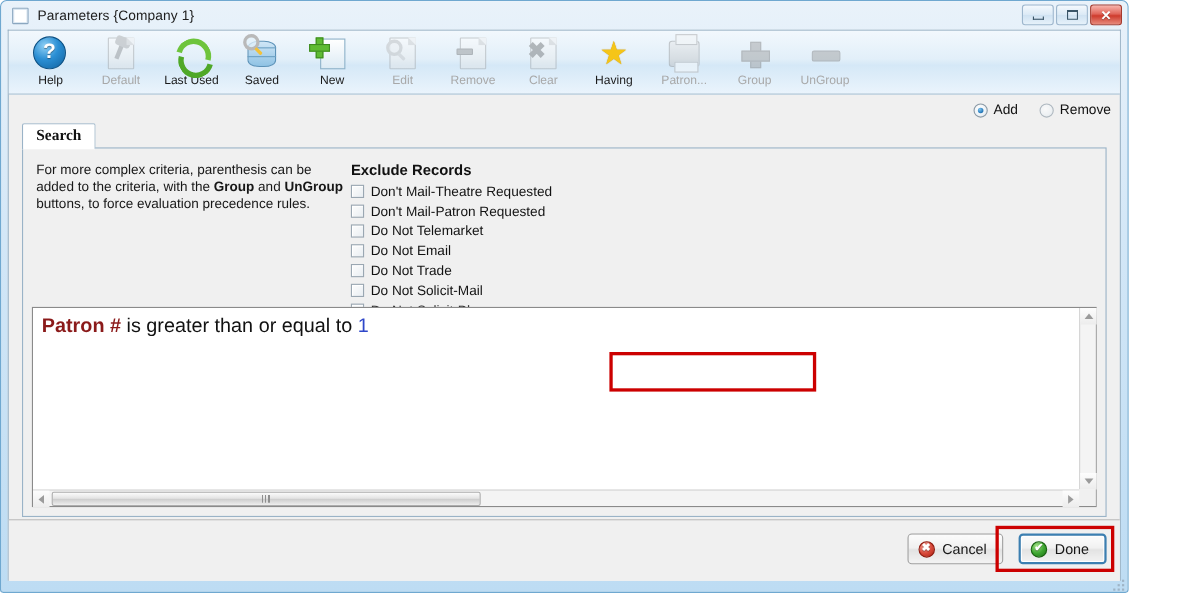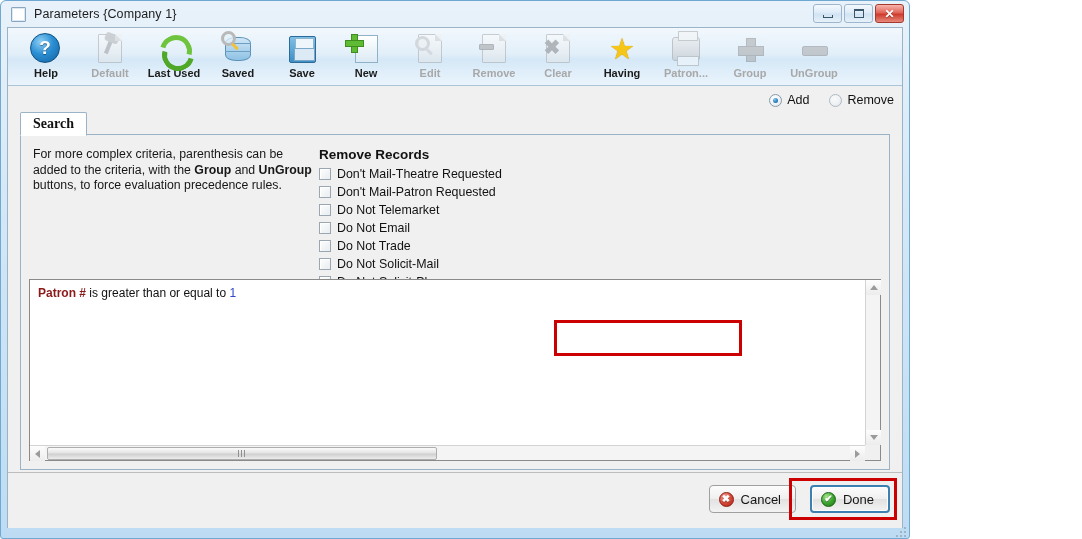--- a/index.html
+++ b/index.html
@@ -7,21 +7,21 @@
     margin: 0; padding: 0;
     width: 1082px; height: 539px;
     overflow: hidden;
     background: #ffffff;
     font-family: "Liberation Sans", sans-serif;
   }
 
   
   #window {
     position: absolute; left: 0; top: 0;
-    width: 910px; height: 539px;
+    width: 1026px; height: 539px;
     background: linear-gradient(180deg,#e9f2fa 0%,#d3e7f7 40%,#bddcf3 100%);
     border: 1px solid #6fa8d0;
     border-radius: 6px 6px 3px 3px;
     padding: 12px;
   }
 
   
   #titlebar {
     position: absolute; left: 0; top: 0; right: 0; height: 26px;
     display: flex; align-items: center;
@@ -73,21 +73,21 @@
   }
   .tb-item {
     width: 64px; height: 56px;
     display: flex; flex-direction: column; align-items: center; justify-content: flex-start;
     padding-top: 5px;
     cursor: pointer;
   }
   .tb-item.disabled { cursor: default; }
   .tb-ico { width: 32px; height: 32px; position: relative; }
   .tb-label {
-    font-size: 11px; color: #1b1b1b; margin-top: 2px; white-space: nowrap; font-weight: bold;
+    font-size: 11px; color: #1b1b1b; margin-top: 2px; white-space: nowrap;
   }
   .tb-item.disabled .tb-label { color: #a8a8a8; }
   .tb-item.disabled .tb-ico { opacity: .45; filter: grayscale(1); }
 
   
   .ic-help {
     width:30px;height:30px;border-radius:50%;
     background: radial-gradient(circle at 35% 28%, #8fd0f5 0%, #2b8fd4 45%, #11619e 100%);
     border:1px solid #0d5184;
     color:#fff;font-weight:bold;font-size:19px;line-height:28px;text-align:center;
@@ -241,21 +241,21 @@
     position:absolute; left:533px; top:185px; width:188px; height:36px;
     border: 3px solid #cc0000; background: transparent; pointer-events:none; z-index: 10;
   }
 
   
   #criteria-box {
     position:absolute; left:8px; right:8px; top:144px; bottom:8px;
     background:#ffffff; border:1px solid #8a8a8a;
   }
   #criteria-text {
-    position:absolute; left:8px; top:6px; font-size:12px; color:#111; white-space:nowrap;
+    position:absolute; left:8px; top:6px; font-size:18px; color:#111; white-space:nowrap;
   }
   #criteria-text .field { color:#8b1a1a; font-weight:bold; }
   #criteria-text .op { color:#111; }
   #criteria-text .val { color:#2f47c9; }
 
   
   #vscroll {
     position:absolute; right:0; top:0; bottom:15px; width:15px;
     background:#f4f4f4; border-left:1px solid #d3d3d3;
   }
@@ -378,26 +378,20 @@
       </div>
 
       <div class="tb-item">
         <div class="tb-ico">
           <div class="ic-db"></div>
             <span class="ic-mag"></span>
         </div>
         <div class="tb-label">Saved</div>
       </div>
 
-      <div class="tb-item">
-        <div class="tb-ico">
-            <div class="ic-floppy"></div>
-          </div>
-        <div class="tb-label">Save</div>
-      </div>
 
 
       <div class="tb-item">
         <div class="tb-ico">
           <div class="ic-newpage"></div>
             <span class="ic-plusg"></span>
         </div>
         <div class="tb-label">New</div>
       </div>
 
@@ -473,21 +467,21 @@
 
     <div id="panel">
 
       <div id="col-criteria">
         <p class="crit-p">
           <span>For more complex criteria, parenthesis can be added to the criteria, with the </span><b>Group</b><span> and </span><b>UnGroup</b><span> buttons, to force evaluation precedence rules.</span>
         </p>
       </div>
 
       <div id="col-exclude">
-        <div class="col-title">Remove Records</div>
+        <div class="col-title">Exclude Records</div>
         <div class="cb-row">
           <span class="cb"></span>
           <span class="cb-label">Don't Mail-Theatre Requested</span>
         </div>
         <div class="cb-row">
           <span class="cb"></span>
           <span class="cb-label">Don't Mail-Patron Requested</span>
         </div>
         <div class="cb-row">
           <span class="cb"></span>

